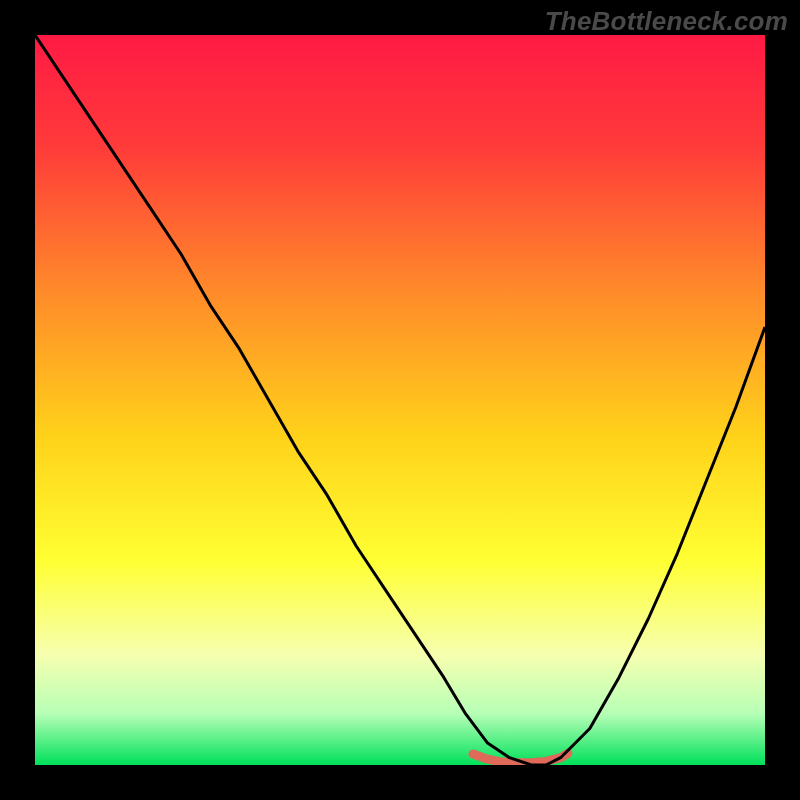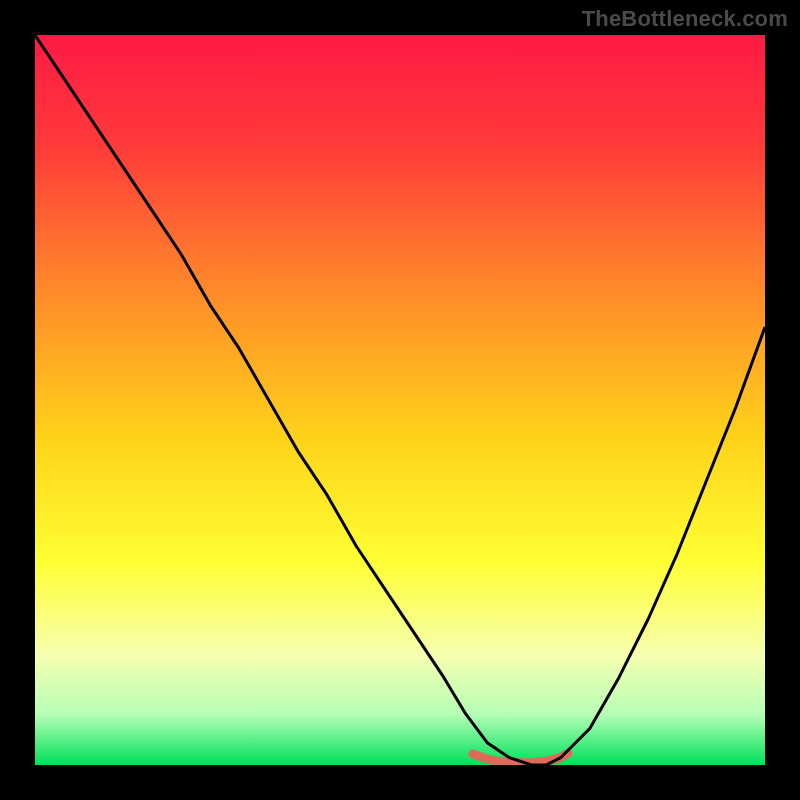--- a/index.html
+++ b/index.html
@@ -24,23 +24,24 @@
     left: 0;
     top: 0;
     width: 730px;
     height: 730px;
   }
   .watermark {
     position: absolute;
     top: 6px;
     right: 12px;
     color: #4a4a4a;
-    font-size: 22px;
+    font-size: 26px;
     font-weight: 600;
     letter-spacing: 0.2px;
+    font-style: italic;
   }
   svg { display: block; }
 </style>
 </head>
 <body>
 
 <div class="watermark">TheBottleneck.com</div>
 
 <div class="frame">
   <svg class="plot" viewBox="0 0 730 730" preserveAspectRatio="none">

